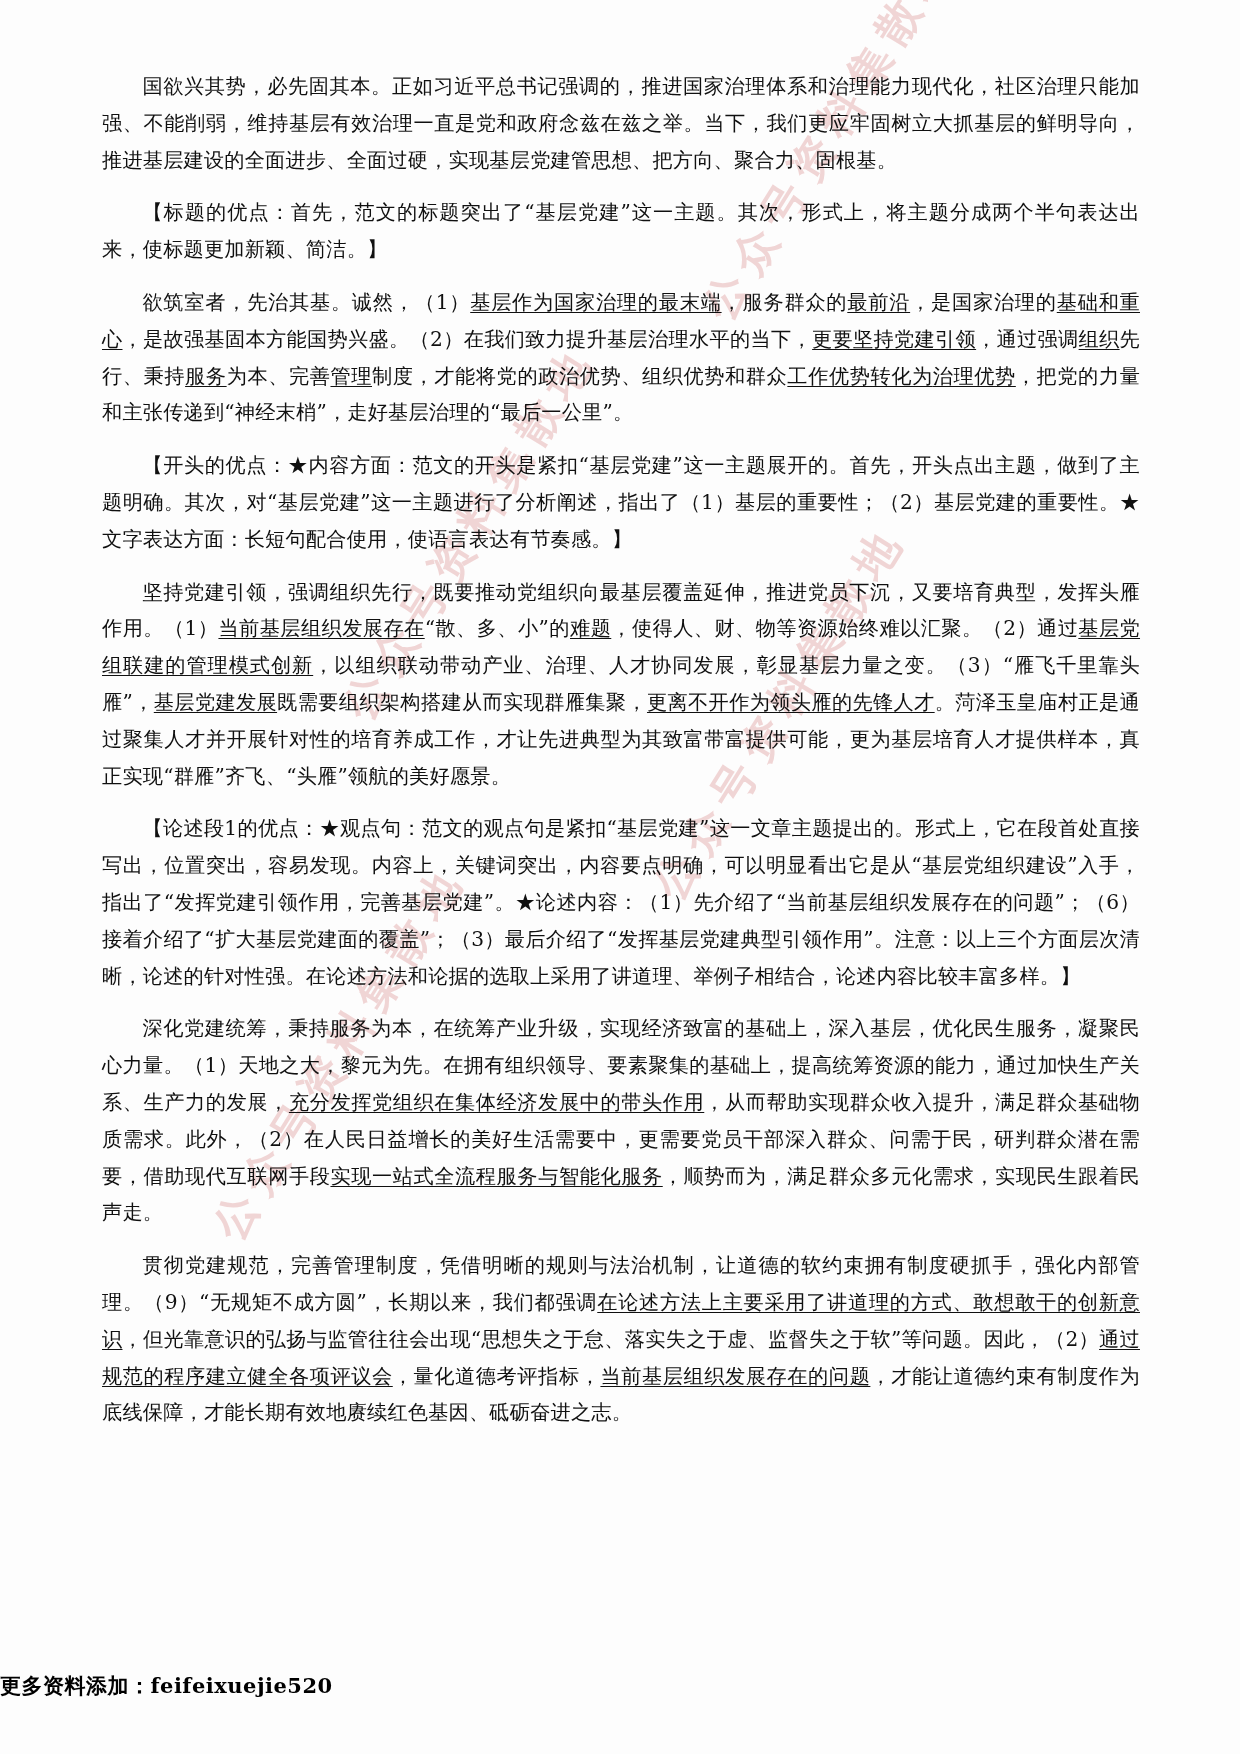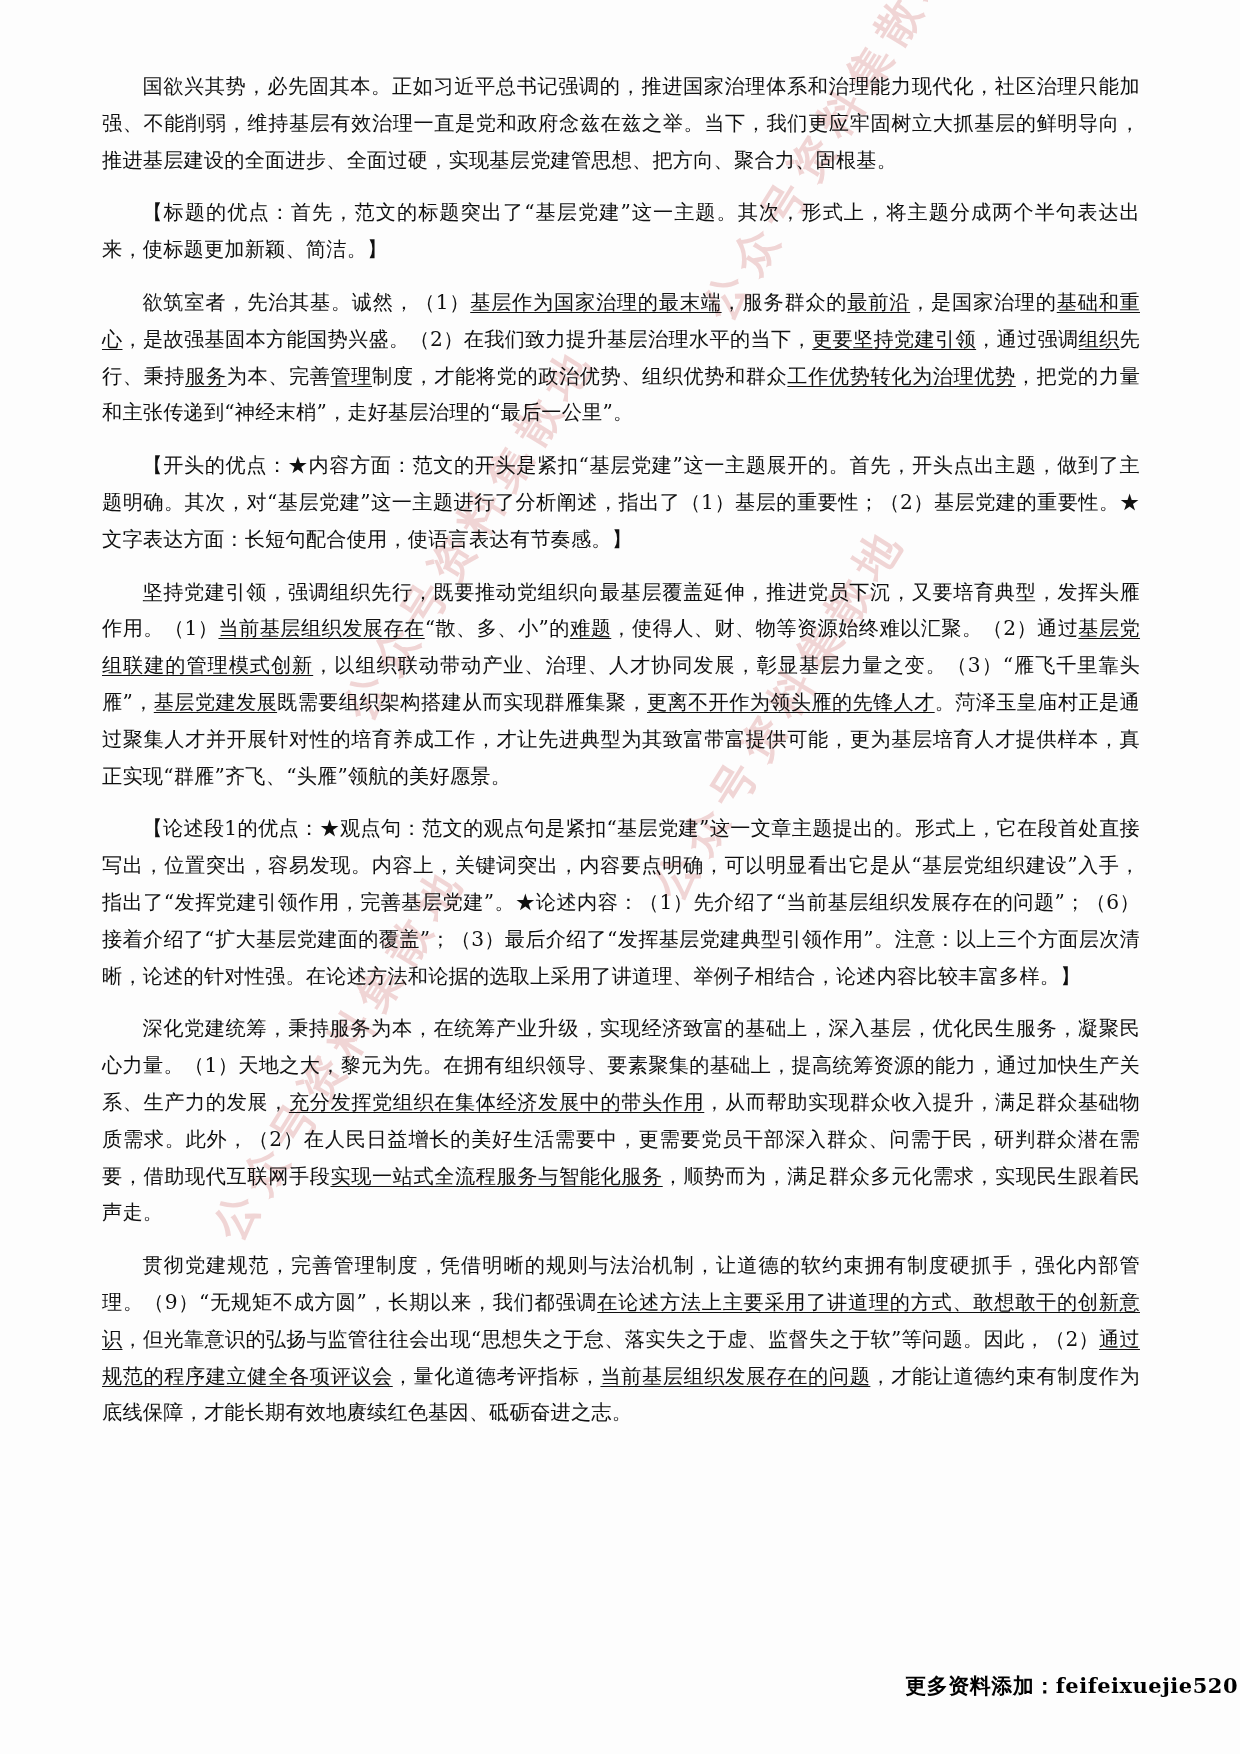--- a/index.html
+++ b/index.html
@@ -68,21 +68,21 @@
   .wm-a { left: 690px; top: 300px;  transform: rotate(-58deg); transform-origin: left top; }
   .wm-b { left: 330px; top: 700px;  transform: rotate(-58deg); transform-origin: left top; }
   .wm-c { left: 640px; top: 880px;  transform: rotate(-58deg); transform-origin: left top; }
   .wm-d { left: 200px; top: 1220px; transform: rotate(-58deg); transform-origin: left top; }
   
   .footer {
     position: absolute;
     left: 0;
     top: 1672px;
     width: 1238px;
-    text-align: right;
+    text-align: left;
   }
   .footer-line {
     display: inline-block;
     font-size: 21px;
     font-weight: 700;
     color: #000;
     letter-spacing: 0.5px;
     font-family: "DejaVu Sans", "Liberation Sans", sans-serif;
   }
   .footer-handle {

